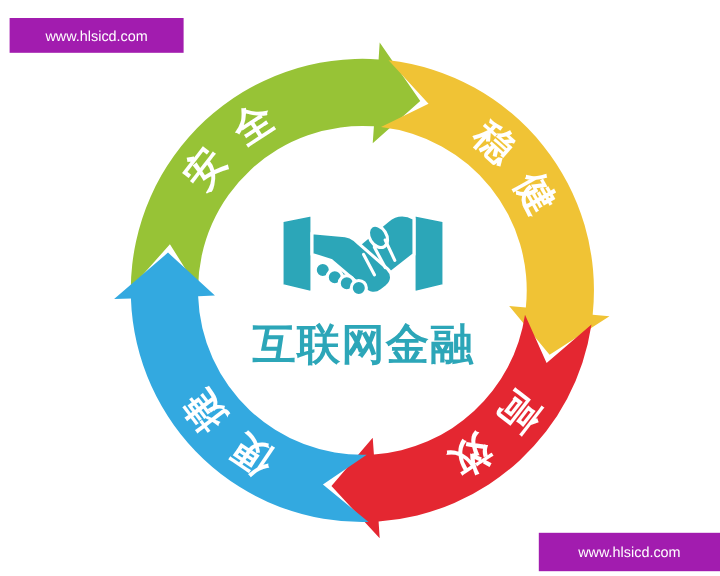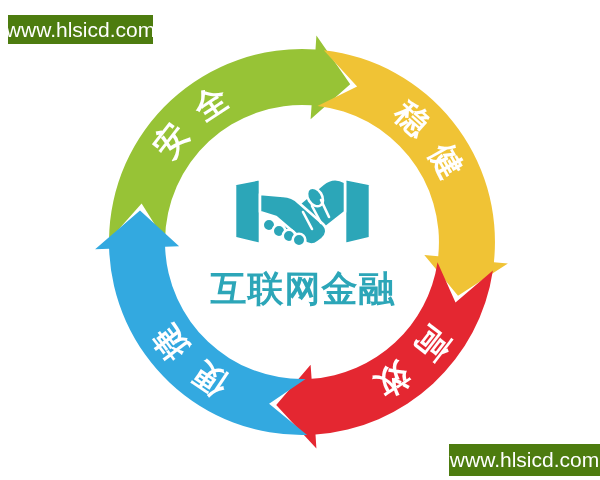--- a/index.html
+++ b/index.html
@@ -1,22 +1,22 @@
 <!DOCTYPE html>
 <html><head>
 <meta charset="utf-8">
 <style>
   html,body{margin:0;padding:0;}
   body{
     width:600px;height:480px;position:relative;background:#ffffff;overflow:hidden;
     font-family:"DejaVu Sans","Liberation Sans",sans-serif;
   }
   .watermark{
-    position:absolute;background:#4d7c0f;color:#ffffff;
-    font-family:"Liberation Sans",sans-serif;font-size:21px;
+    position:absolute;background:#a21caf;color:#ffffff;
+    font-family:"Liberation Sans",sans-serif;font-size:12px;
     display:flex;align-items:center;justify-content:center;
   }
   .wm-tl{left:8px;top:15px;width:145px;height:29px;}
   .wm-br{left:449px;top:444px;width:151px;height:32px;}
   svg{position:absolute;left:0;top:0;}
   .seg-label{
     fill:#ffffff;font-size:33px;font-weight:bold;
     font-family:"DejaVu Sans",sans-serif;
     text-anchor:middle;dominant-baseline:central;
   }

